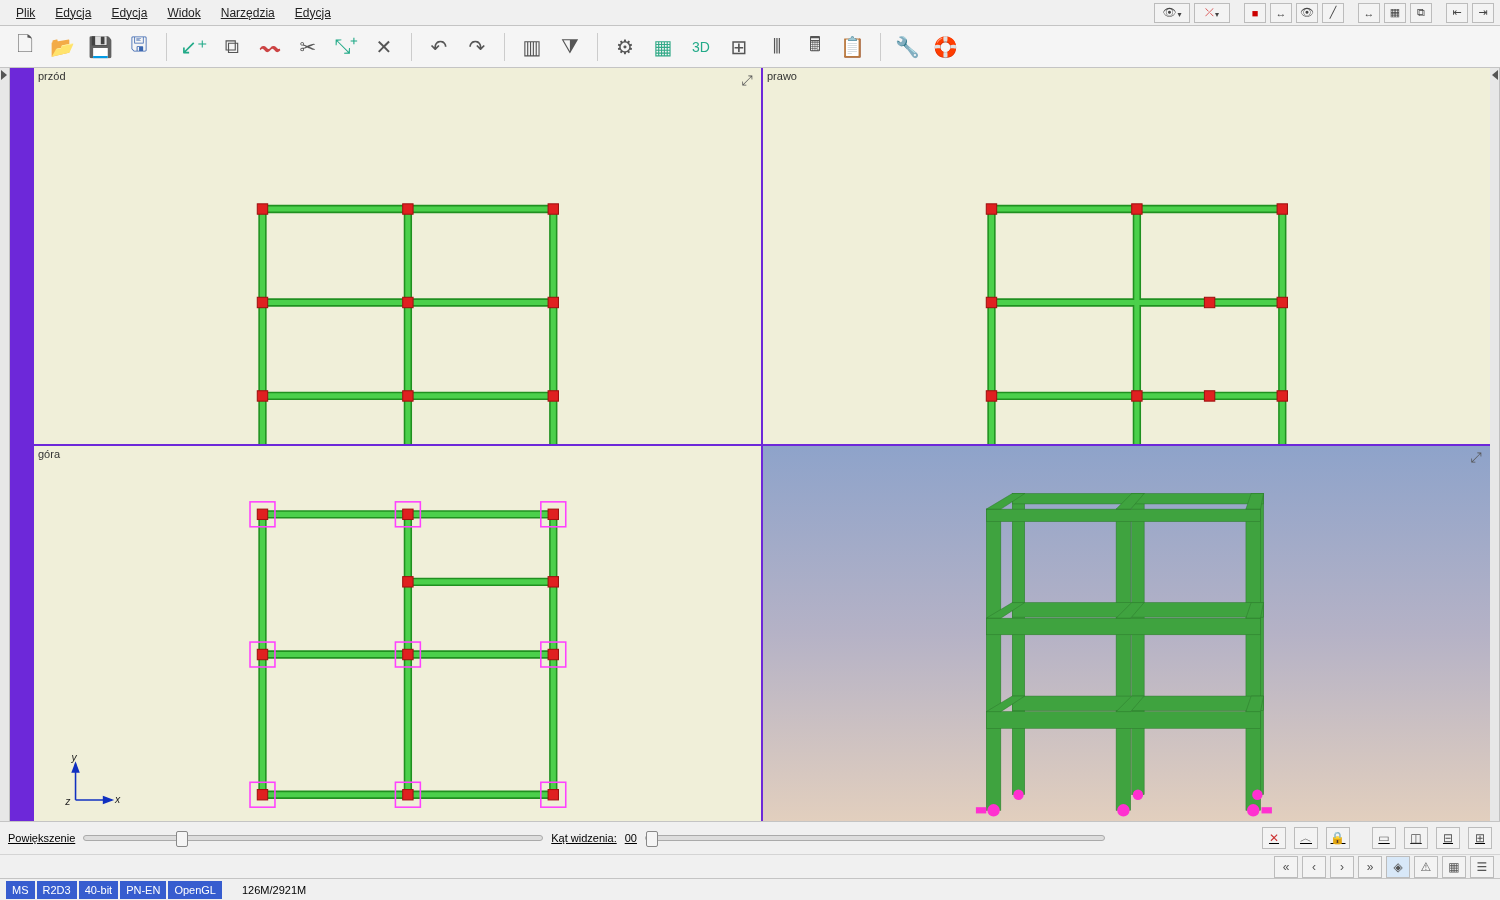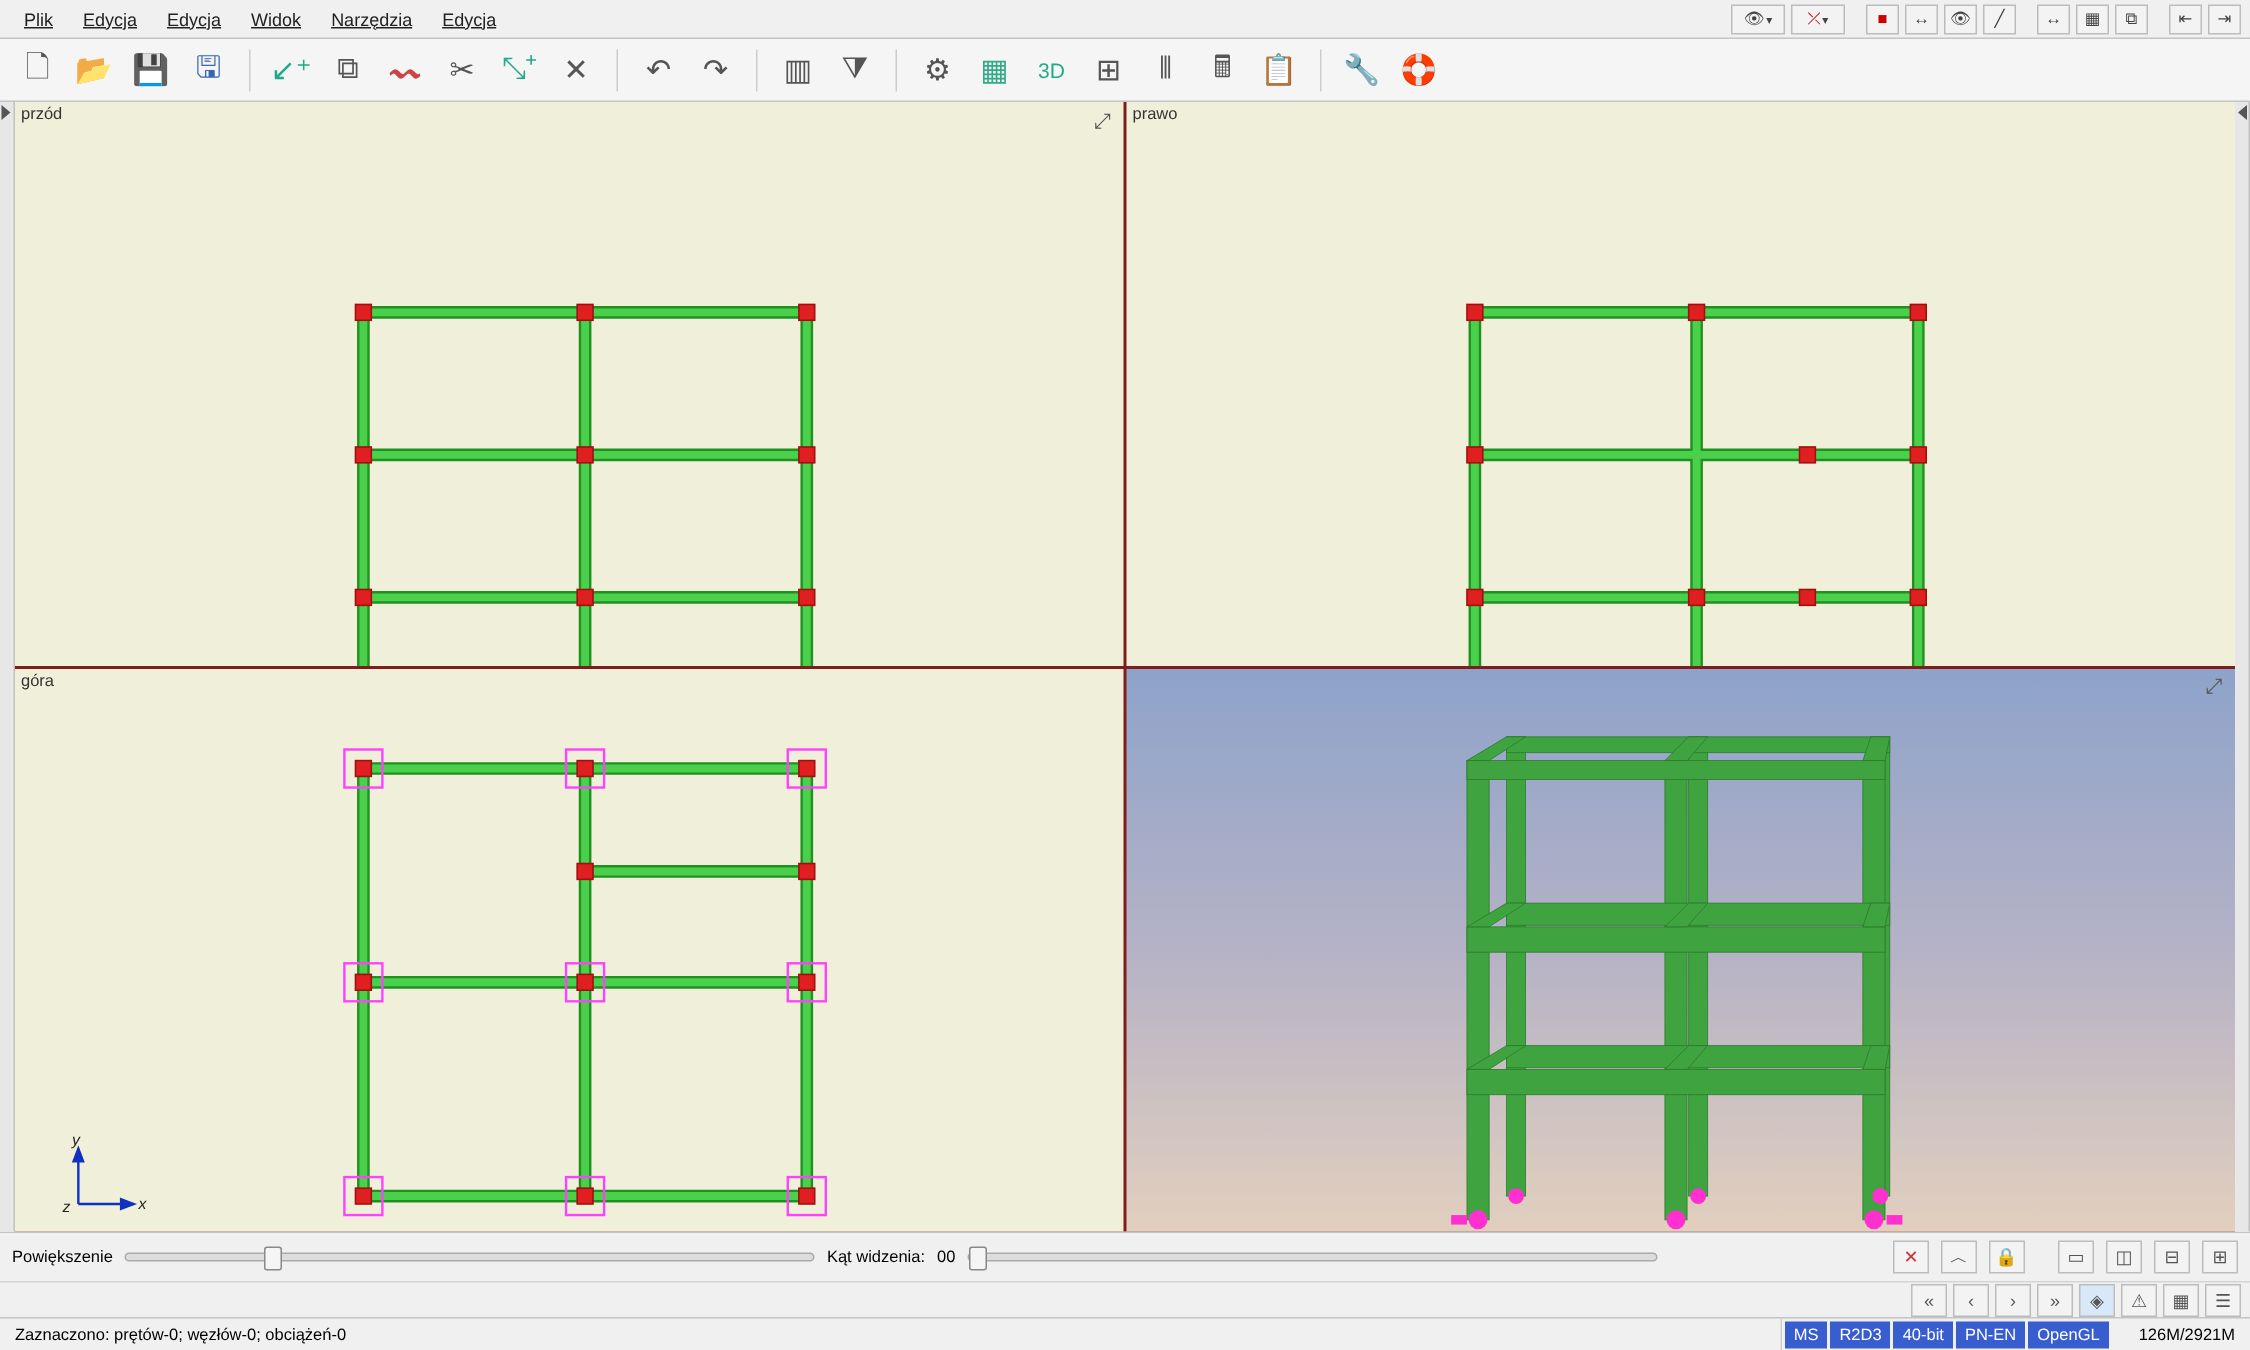--- a/index.html
+++ b/index.html
@@ -29,29 +29,29 @@
 
 .toolbar { height: 42px; background: #f5f5f5; border-bottom: 1px solid #c4c4c4; display:flex; align-items:center; padding: 0 8px; gap: 4px; }
 .tbtn { width: 34px; height: 34px; display:flex; align-items:center; justify-content:center; font-size:20px; color:#555; border-radius:2px; }
 .tsep { width:1px; height:28px; background:#ccc; margin: 0 6px; }
 
 .workarea { flex:1; display:flex; background:#f0f0f0; position:relative; }
 .sidebar-handle { width:10px; background:#e7e7e7; border-right:1px solid #c0c0c0; position:relative;}
 .sidebar-handle .tri { position:absolute; top:2px; left:1px; width:0;height:0;border-top:5px solid transparent;border-bottom:5px solid transparent;border-left:6px solid #555;}
 .sidebar-handle.right .tri { border-left:none; border-right:6px solid #555; right:1px; left:auto; }
 
-.viewgrid { flex:1; display:grid; grid-template-columns: 1fr 1fr; grid-template-rows: 1fr 1fr; gap:2px; background:#7f1d1d; }
+.viewgrid { flex:1; display:grid; grid-template-columns: 1fr 1fr; grid-template-rows: 1fr 1fr; gap:2px; background:#6d28d9;padding-left:24px; }
 .viewport { position:relative; background:#f0efd9; overflow:hidden; }
 .viewport.v3d { background: linear-gradient(#8ea3ca 0%, #b5b2c6 50%, #e2cfbe 100%); }
 .vplabel { position:absolute; top:2px; left:4px; font-size:11px; color:#333; }
 .vpexpand { position:absolute; top:4px; right:6px; width:16px; height:16px; display:flex; align-items:center; justify-content:center; color:#555; font-size:14px; }
 
 .axislabel { font-size:10px; fill:#222; font-style:italic; }
 
-.bottombar { height: 28px; background:#f0f0f0; border-top:1px solid #c4c4c4; display:flex; align-items:center; padding: 16px 8px; gap: 8px; font-size:11px; }
+.bottombar { height: 28px; background:#f0f0f0; border-top:1px solid #c4c4c4; display:flex; align-items:center; padding: 16px 8px; gap: 8px; font-size:11px;text-decoration:underline; }
 .slider { height:6px; background:#ddd; border:1px solid #aaa; border-radius:3px; position:relative; }
 .slider .thumb { position:absolute; top:-5px; width:12px; height:16px; background:#f5f5f5; border:1px solid #888; border-radius:2px; }
 .botbtn { width:24px; height:22px; border:1px solid #bcbcbc; background:#f3f3f3; display:flex; align-items:center; justify-content:center; font-size:12px; color:#555; }
 
 .navrow { height:24px; background:#f0f0f0; border-top:1px solid #d4d4d4; display:flex; align-items:center; justify-content:flex-end; padding:0 6px; gap:4px;}
 
 .statusbar { height:22px; background:#f0f0f0; border-top:1px solid #c4c4c4; display:flex; align-items:center; font-size:11px; padding: 0 4px; }
 .statusbar .cell { padding: 0 6px; border-right:1px solid #d0d0d0; height:100%; display:flex; align-items:center; }
 .statustag { background:#375dcf; color:#fff; padding:1px 6px; margin-left:2px; font-size:11px; display:flex; align-items:center; height:18px; }
 </style>
@@ -465,21 +465,20 @@
       </div>
     <div class="botbtn">
         <span>▦</span>
       </div>
     <div class="botbtn">
         <span>☰</span>
       </div>
   </div>
 
   <div class="statusbar">
-    <div class="cell" style="flex:1">Zaznaczono: prętów-0; węzłów-0; obciążeń-0</div>
     <div class="statustag">MS</div>
     <div class="statustag">R2D3</div>
     <div class="statustag">40-bit</div>
     <div class="statustag">PN-EN</div>
     <div class="statustag">OpenGL</div>
     <div class="cell" style="border:none; padding-left:20px">126M/2921M</div>
   </div>
 
 </div>
 

